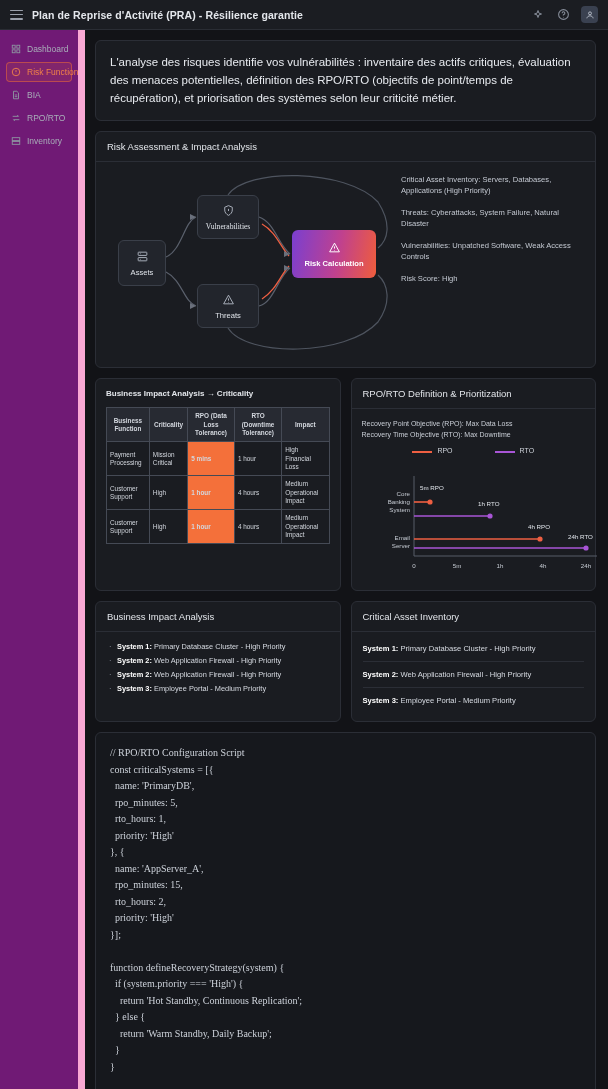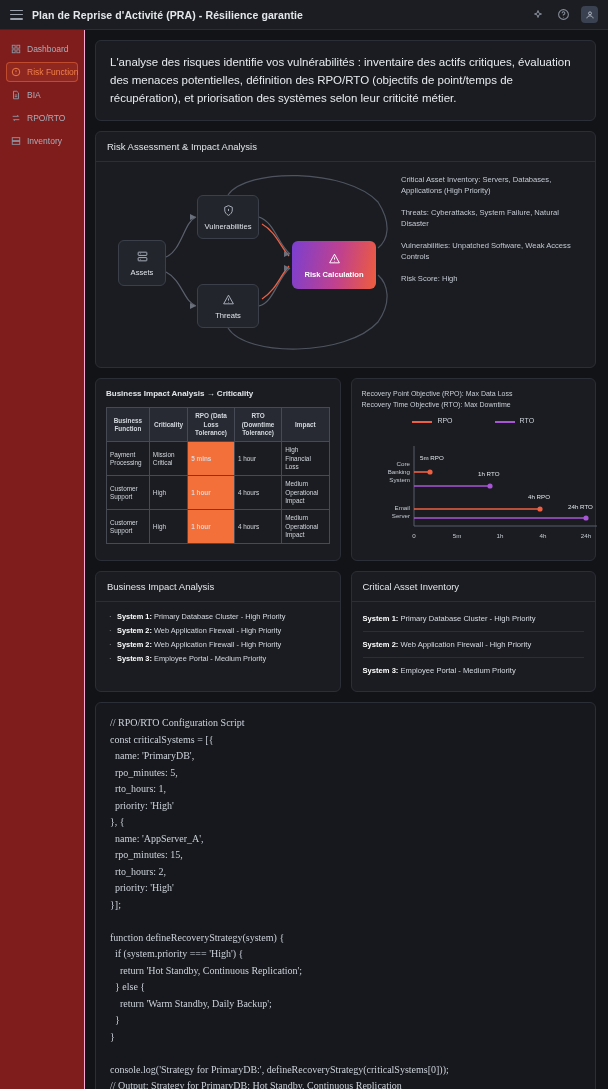--- a/index.html
+++ b/index.html
@@ -48,22 +48,22 @@
     display: flex; align-items: center; justify-content: center;
     color: #c3c9d4;
   }
 
   
   .shell { display: flex; height: calc(1089px - 30px); }
 
   
   .sidebar {
     width: 85px;
-    background: #7f1d1d;
-    border-right: 1px solid #f9a8d4;
+    background: #701a75;
+    border-right: 7px solid #f9a8d4;
     padding: 9px 6px;
     flex: 0 0 85px;
   }
   .side-item {
     display: flex; align-items: center; gap: 6px;
     padding: 5px 5px;
     border-radius: 4px;
     font-size: 8.5px;
     color: #a8aeb9;
     margin-bottom: 3px;
@@ -117,24 +117,24 @@
     background: #22252c;
     border: 1px solid #3a3f49;
     border-radius: 6px;
     display: flex; flex-direction: column; align-items: center; justify-content: center;
     gap: 3px;
     font-size: 7.6px;
     color: #dfe3e9;
   }
   .node .nic { color: #aab0bb; }
   #node-assets { left: 22px; top: 78px; width: 48px; height: 46px; }
-  #node-vuln   { left: 101px; top: 33px; width: 62px; height: 44px; }
+  #node-vuln   { left: 101px; top: 33px; width: 62px; height: 44px; font-family: Liberation Serif, serif; }
   #node-threat { left: 101px; top: 122px; width: 62px; height: 44px; }
   #node-risk {
-    left: 196px; top: 79px; width: 84px; height: 48px;
+    left: 196px; top: 68px; width: 84px; height: 48px;
     background: linear-gradient(100deg, #7a3fd0 0%, #c0418e 55%, #ef5d3c 100%);
     border: none; color: #fff; font-weight: bold; align-items: center;
   }
   .diag-svg { position: absolute; left: 0; top: 0; }
 
   
   .row { display: flex; gap: 10px; margin-top: 10px; }
   .col { flex: 1; min-width: 0; }
 
   .bia-body { padding: 10px 10px 12px; }
@@ -394,20 +394,21 @@
                 <td class="hot">1 hour</td>
                 <td>4 hours</td>
                 <td>Medium Operational Impact</td>
               </tr>
             </tbody>
           </table>
         </div>
       </div>
 
       <div class="col card">
+        <div class="card-title">RPO/RTO Definition &amp; Prioritization</div>
         <div class="rpo-body">
           <div class="rpo-cap">
             <div>Recovery Point Objective (RPO): Max Data Loss</div>
             <div>Recovery Time Objective (RTO): Max Downtime</div>
           </div>
           <div class="legend">
             <div><span class="sw" style="background:#ef5f42"></span><span>RPO</span></div>
             <div><span class="sw" style="background:#a855d6"></span><span>RTO</span></div>
           </div>
 

